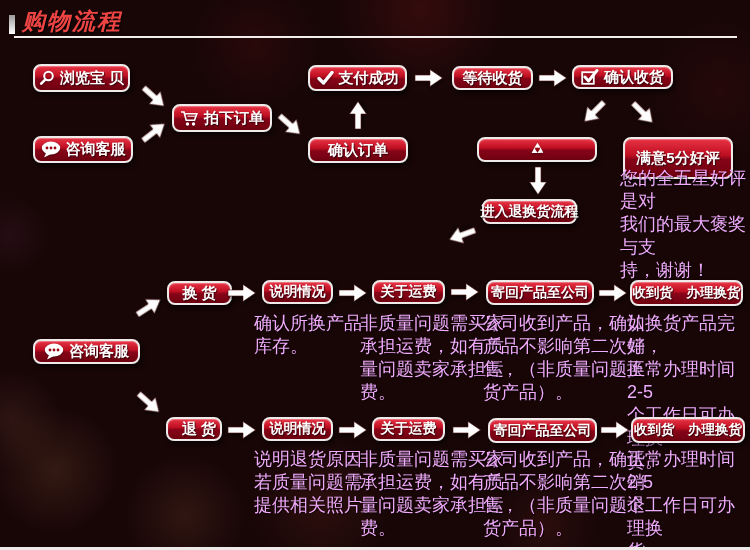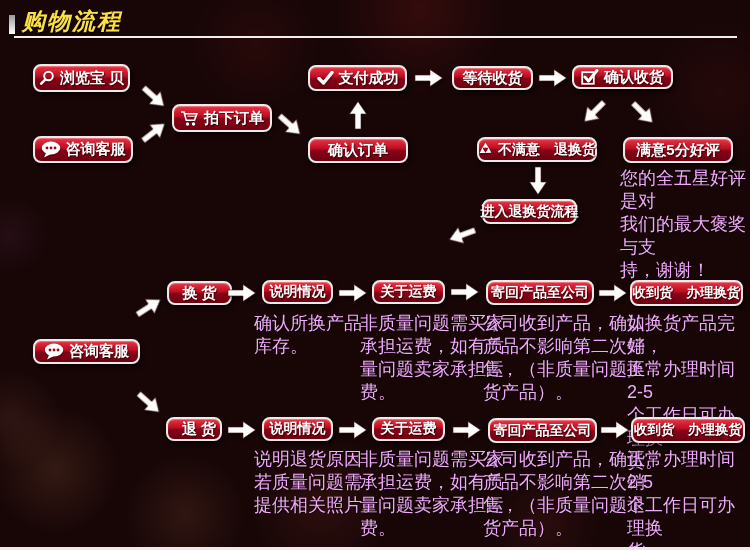--- a/index.html
+++ b/index.html
@@ -14,21 +14,21 @@
       radial-gradient(circle 100px at 320px 505px, rgba(140,55,40,.18), transparent 70%),
       radial-gradient(circle 75px at 545px 525px, rgba(130,45,35,.18), transparent 70%),
       radial-gradient(circle 120px at 420px 10px, rgba(125,25,25,.28), transparent 70%),
       radial-gradient(circle 90px at 255px 45px, rgba(110,20,20,.2), transparent 70%),
       radial-gradient(circle 100px at 720px 90px, rgba(100,20,20,.18), transparent 70%),
       #180607;
   }
   .abs{position:absolute;}
   
   .tick{left:9px;top:15px;width:6px;height:19px;background:linear-gradient(180deg,#9a9a9a,#ffffff);}
-  .title{left:22px;top:6px;margin:0;font:italic bold 23px "DejaVu Serif",serif;color:#fde047;
+  .title{left:22px;top:6px;margin:0;font:italic bold 23px "DejaVu Serif",serif;color:#ef4444;
          letter-spacing:2px;text-shadow:1px 1px 1px #000;}
   .rule{left:14px;top:36px;width:723px;height:2px;background:#f2eeee;}
   .bottom-rule{left:0;top:547px;width:750px;height:3px;background:#efeaea;}
   
   .btn{
     display:flex;align-items:center;justify-content:center;gap:5px;
     box-sizing:border-box;white-space:nowrap;
     background:linear-gradient(180deg,#e73344 0%,#c00f22 42%,#870418 54%,#6e010f 100%);
     border:2px solid #eeeaea;border-radius:8px;
     box-shadow:2px 3px 4px rgba(0,0,0,.6), inset 0 1px 1px rgba(255,255,255,.35);
@@ -105,24 +105,23 @@
 
 <div class="abs btn f14" style="left:477px;top:137px;width:120px;height:25px;">
   <svg class="ic" width="15" height="15" viewBox="0 0 16 16">
       <g fill="#fff">
         <path d="M8 0.8 L11.4 6.2 H4.6 Z"></path>
         <path transform="rotate(120 8 8)" d="M8 0.8 L11.4 6.2 H4.6 Z"></path>
         <path transform="rotate(240 8 8)" d="M8 0.8 L11.4 6.2 H4.6 Z"></path>
       </g>
       <circle cx="8" cy="8" r="2" fill="#9c0414"></circle>
     </svg>
-  <span>不满意　退换货</span>
-</div>
-
-<div class="abs btn" style="left:623px;top:137px;width:110px;height:26px;">
+</div>
+
+<div class="abs btn" style="left:623px;top:137px;width:110px;height:42px;">
   <span>满意5分好评</span>
 </div>
 
 <div class="abs btn f14" style="left:482px;top:199px;width:95px;height:25px;">
   <span>进入退换货流程</span>
 </div>
 
 <div class="abs note" style="left:620px;top:167px;">您的全五星好评是对
 我们的最大褒奖与支
 持，谢谢！</div>

